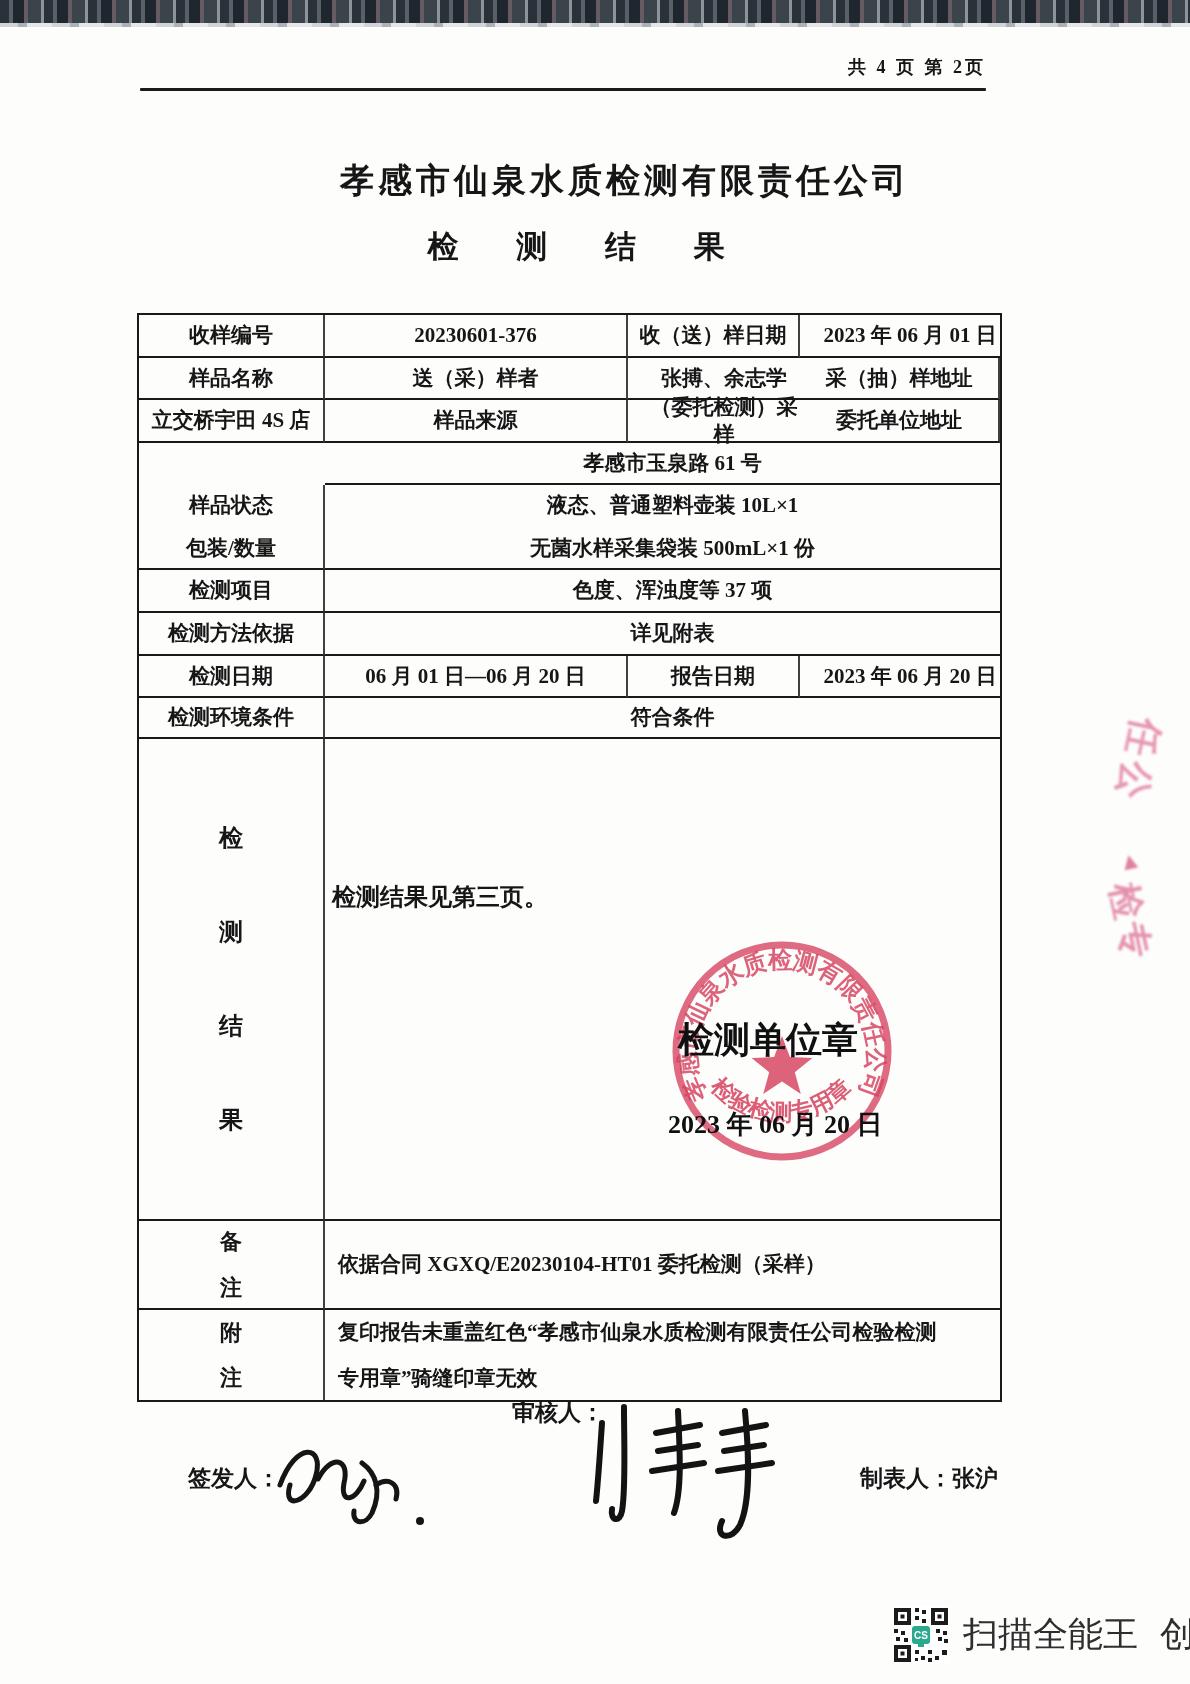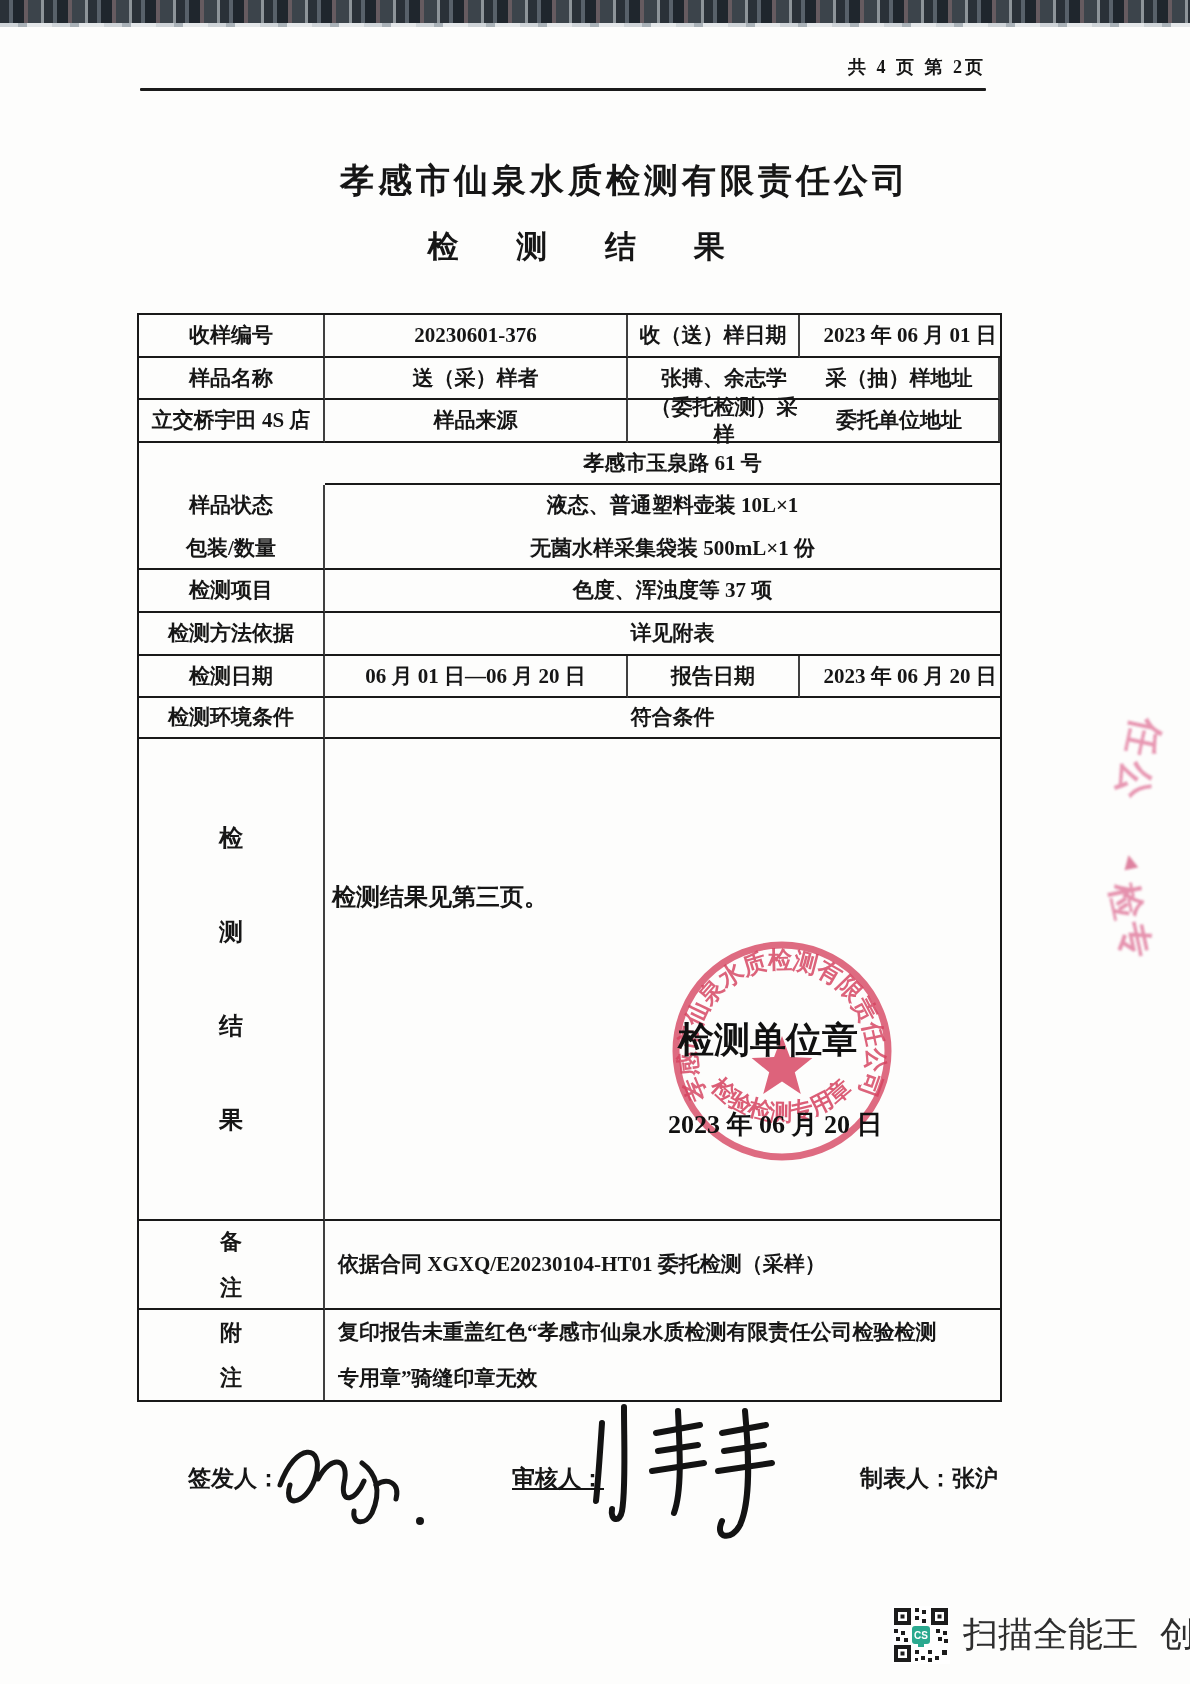--- a/index.html
+++ b/index.html
@@ -176,21 +176,21 @@
   <svg class="sig-svg" style="left:258px;top:1433px;" width="200" height="115" viewBox="0 0 200 115">
     <g fill="none" stroke="#151515" stroke-width="5" stroke-linecap="round">
       <path d="M22,52 C38,8 66,12 58,42 C51,70 24,78 32,52"></path>
       <path d="M60,46 C74,20 92,26 86,50 C82,72 98,68 106,48"></path>
       <path d="M104,30 C118,40 124,58 114,80 C108,92 94,92 96,78"></path>
       <path d="M118,52 C130,44 142,50 138,66"></path>
     </g>
     <circle cx="162" cy="88" r="4" fill="#151515"></circle>
   </svg>
 
-  <div class="sig-label" style="left:512px;top:1463px;text-decoration:underline;">审核人：</div>
+  <div class="sig-label" style="left:512px;top:1397px;">审核人：</div>
   <svg class="sig-svg" style="left:582px;top:1393px;" width="215" height="170" viewBox="0 0 215 170">
     <g fill="none" stroke="#131313" stroke-width="6" stroke-linecap="round">
       <path d="M20,30 C18,60 16,90 14,108"></path>
       <path d="M42,14 C42,50 44,96 40,118 C38,130 28,128 30,116"></path>
       <path d="M74,40 L118,32"></path>
       <path d="M76,58 L116,52"></path>
       <path d="M70,78 L122,70"></path>
       <path d="M96,18 C98,60 100,98 92,120"></path>
       <path d="M140,40 L184,32"></path>
       <path d="M142,58 L182,52"></path>

